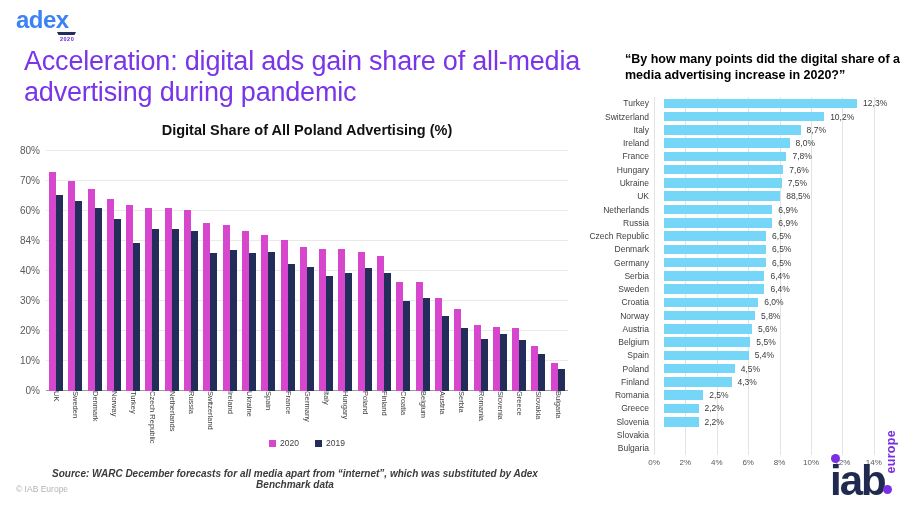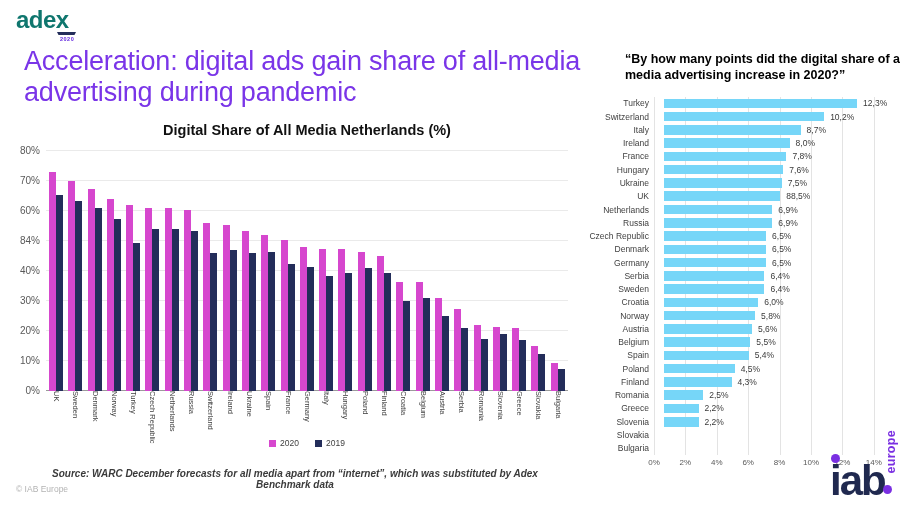--- a/index.html
+++ b/index.html
@@ -2,21 +2,21 @@
 <html><head>
 <meta charset="utf-8">
 <style>
   html,body{margin:0;padding:0;}
   body{
     width:900px;height:506px;background:#ffffff;overflow:hidden;position:relative;
     font-family:"Liberation Sans", sans-serif;
   }
   
   #adex-logo{position:absolute;left:16px;top:8px;}
-  .adex-text{font-size:24px;font-weight:700;color:#0f766e;letter-spacing:-0.5px;line-height:1;}
+  .adex-text{font-size:24px;font-weight:700;color:#3b82f6;letter-spacing:-0.5px;line-height:1;}
   .adex-wedge{width:19px;height:3px;background:#232D5A;margin-left:41px;margin-top:0px;
     clip-path:polygon(0 0,100% 0,92% 100%,8% 100%);}
   .adex-year{font-size:5.5px;font-weight:700;color:#6227DE;margin-left:44px;margin-top:1px;letter-spacing:0.5px;}
   
   #main-title{
     position:absolute;left:24px;top:46px;width:556px;margin:0;
     font-size:27px;font-weight:400;color:#7A35E8;line-height:1.13;letter-spacing:-0.2px;
   }
   
   #left-chart{position:absolute;left:8px;top:122px;width:560px;}
@@ -69,21 +69,21 @@
 
   <div id="adex-logo">
     <div class="adex-text">adex</div>
     <div class="adex-wedge"></div>
     <div class="adex-year">2020</div>
   </div>
 
   <h1 id="main-title">Acceleration: digital ads gain share of all-media advertising during pandemic</h1>
 
   <section id="left-chart">
-    <div class="lc-title">Digital Share of All Media Netherlands (%)</div>
+    <div class="lc-title">Digital Share of All Poland Advertising (%)</div>
     <div class="lc-plot" id="lc-plot">
         <div class="lc-ytick" style="bottom: -4px;">0%</div>
         <div class="lc-grid" style="bottom: 30px;"></div>
         <div class="lc-ytick" style="bottom: 26px;">10%</div>
         <div class="lc-grid" style="bottom: 60px;"></div>
         <div class="lc-ytick" style="bottom: 56px;">20%</div>
         <div class="lc-grid" style="bottom: 90px;"></div>
         <div class="lc-ytick" style="bottom: 86px;">30%</div>
         <div class="lc-grid" style="bottom: 120px;"></div>
         <div class="lc-ytick" style="bottom: 116px;">40%</div>

